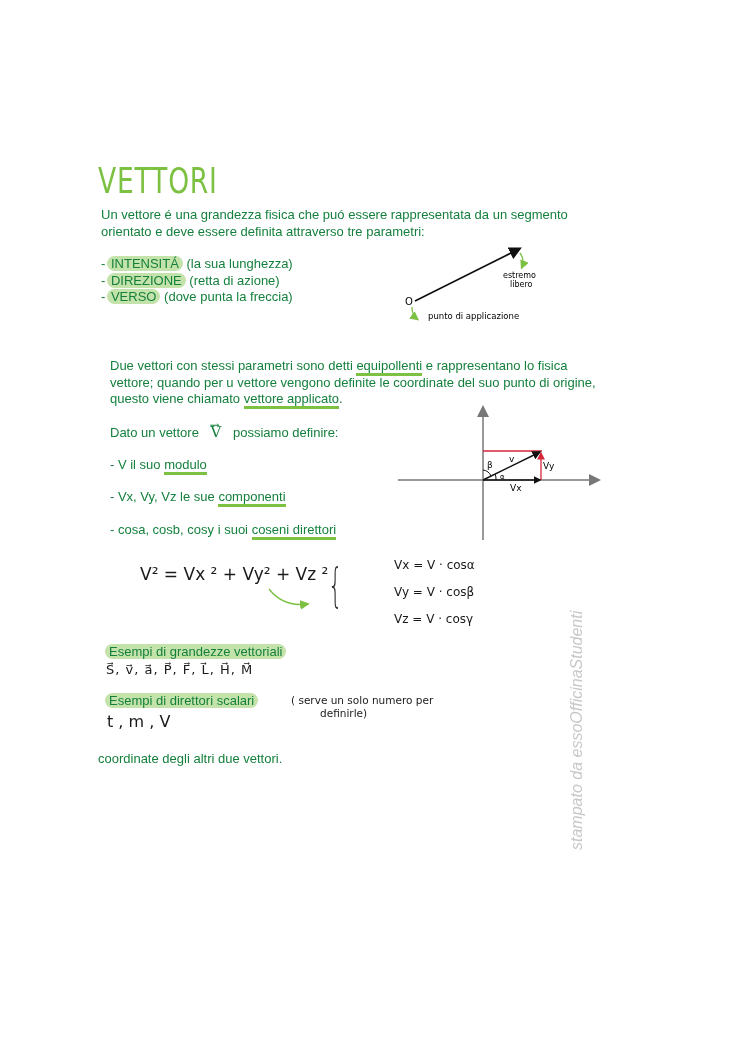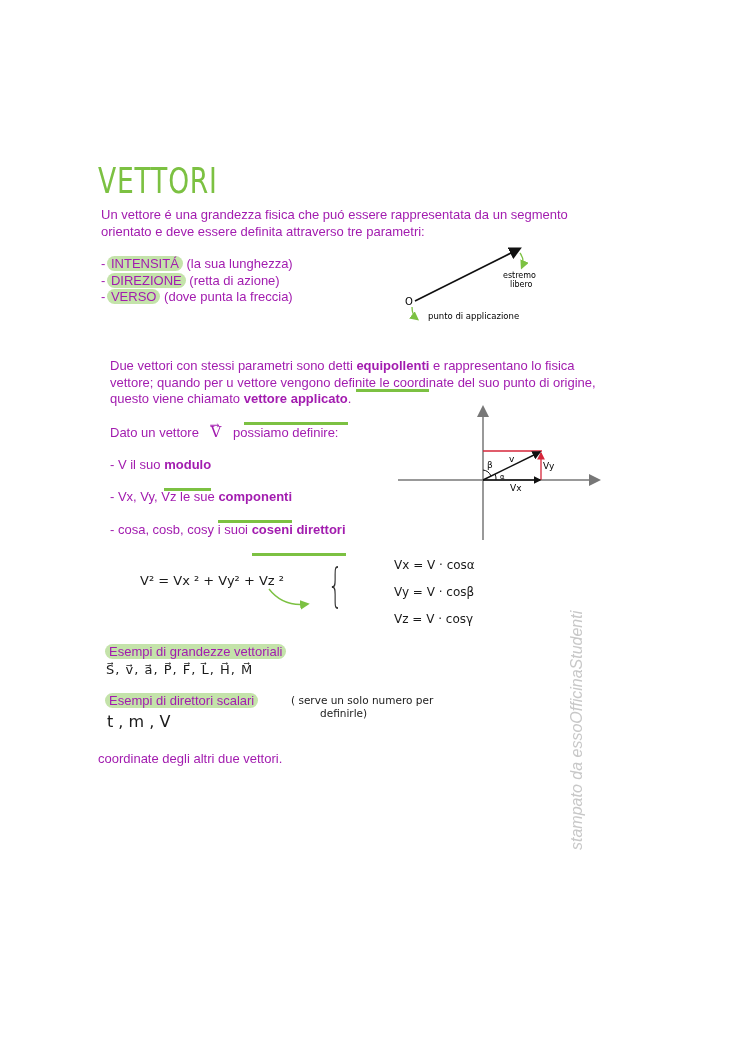--- a/index.html
+++ b/index.html
@@ -1,24 +1,24 @@
 <!DOCTYPE html>
 <html><head>
 <meta charset="utf-8">
 <style>
   html, body { margin: 0; padding: 0; background: #ffffff; }
   body { width: 744px; height: 1052px; position: relative; overflow: hidden;
          font-family: "Liberation Sans", sans-serif; color: #111; }
   .abs { position: absolute; }
-  .txt { font-size: 13px; line-height: 16.5px; color: #a21caf; white-space: nowrap; }
+  .txt { font-size: 13px; line-height: 16.5px; color: #15803d; white-space: nowrap; }
   .hand { font-family: "DejaVu Sans", sans-serif; color: #1a1a1a; }
   .title { left: 98px; top: 160px; font-family: "DejaVu Sans Condensed", "DejaVu Sans", sans-serif;
            font-size: 36px; color: #7cc142; letter-spacing: 1px; font-weight: normal; transform: scaleX(0.82); transform-origin: left top; }
   .hl { background: rgba(124,193,66,0.45); border-radius: 8px; padding: 0 4px; margin-left: -2px; }
-  .ul { font-weight: bold; border-bottom: 3px solid #7cc142; padding-bottom: 16px; }
+  .ul { font-weight: normal; border-bottom: 3px solid #7cc142; padding-bottom: 0px; }
   b { font-weight: bold; }
   .watermark { left: 568px; top: 850px; transform: rotate(-90deg); transform-origin: left top;
                font-size: 16px; font-style: italic; color: #c8c8c8; white-space: nowrap; }
   svg text { font-family: "DejaVu Sans", sans-serif; }
 </style>
 </head>
 <body>
 
 <div class="abs title">VETTORI</div>
 
@@ -89,21 +89,21 @@
   <line x1="93" y1="80" x2="150" y2="52" stroke="#111" stroke-width="1.5" marker-end="url(#ahBlk2)"></line>
   <path d="M93,70 A10,10 0 0,1 101,76" stroke="#111" fill="none" stroke-width="1"></path>
   <path d="M105,74 A12,12 0 0,1 106,80" stroke="#111" fill="none" stroke-width="1"></path>
   <text x="119" y="62" font-size="9">v</text>
   <text x="97" y="68" font-size="9">β</text>
   <text x="110" y="79" font-size="7">α</text>
   <text x="153" y="69" font-size="9">Vy</text>
   <text x="120" y="91" font-size="9">Vx</text>
 </svg>
 
-<div class="abs hand" style="left:140px; top:564px; font-size:13px;margin-top:9px;">V² = Vx ² + Vy² + Vz ²</div>
+<div class="abs hand" style="left:140px; top:564px; font-size:17px;">V² = Vx ² + Vy² + Vz ²</div>
 <svg class="abs" style="left:265px; top:585px;" width="50" height="30">
   <defs>
       <marker id="ahG2" markerWidth="7" markerHeight="7" refX="5" refY="3.5" orient="auto">
         <path d="M0,0 L7,3.5 L0,7 z" fill="#7cc142"></path>
       </marker>
     </defs>
   <path d="M4,4 Q18,22 42,19" stroke="#7cc142" stroke-width="1.4" fill="none" marker-end="url(#ahG2)"></path>
 </svg>
 <div class="abs hand" style="left:328px; top:550px; font-size:46px; font-weight:100; color:#333; transform:scaleX(0.5); transform-origin:left top; line-height:70px;">{</div>
 <div class="abs hand" style="left:350px; top:552px; font-size:12px; line-height:27px;margin-left:44px;">

